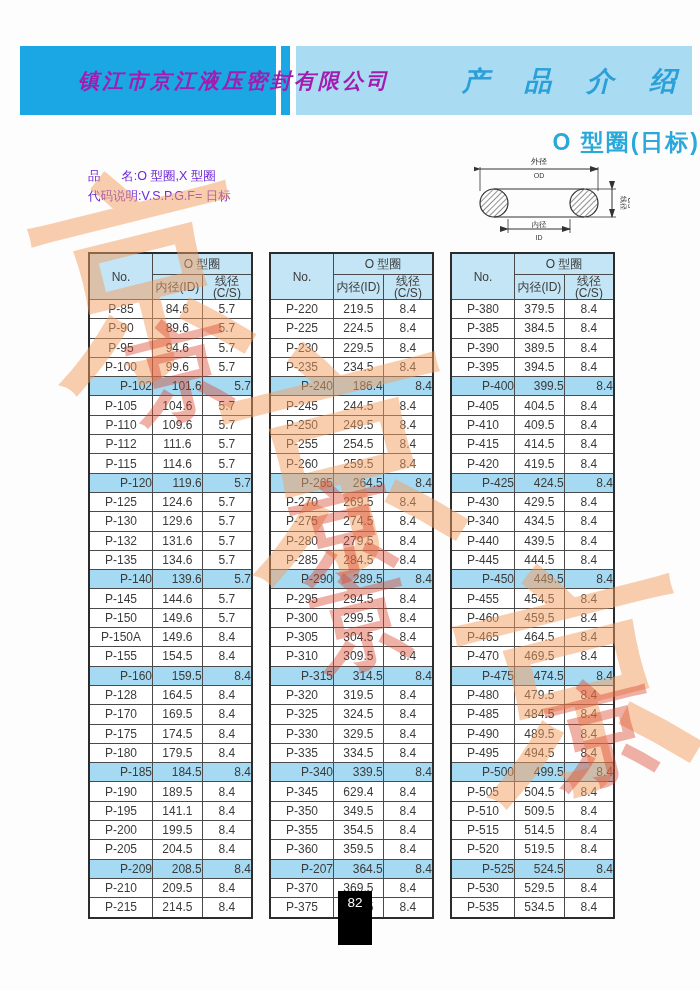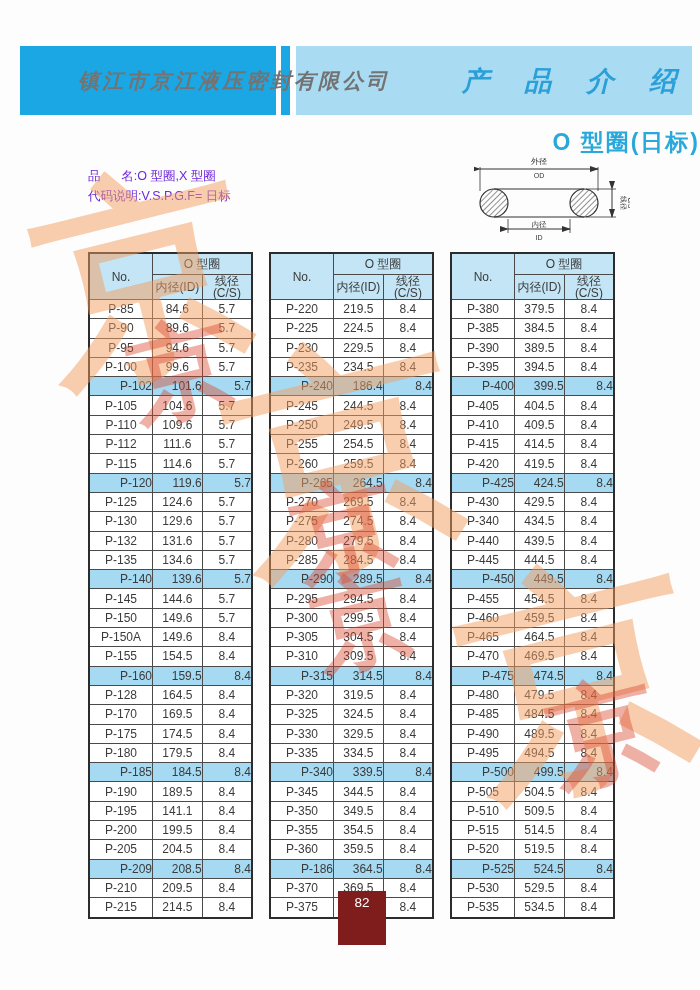--- a/index.html
+++ b/index.html
@@ -8,21 +8,21 @@
     background:#fdfdfd;overflow:hidden;
     font-family:"Liberation Sans",sans-serif;color:#333;
   }
   
   .band-dark{position:absolute;left:20px;top:46px;width:256px;height:69px;background:#1ba7e3;}
   .band-strip{position:absolute;left:281px;top:46px;width:9px;height:69px;background:#1ba7e3;}
   .band-light{position:absolute;left:296px;top:46px;width:396px;height:69px;background:#a9dbf3;}
   .company{
     position:absolute;left:78px;top:46px;height:69px;display:flex;align-items:center;
     font-family:"DejaVu Serif",serif;font-style:italic;font-weight:bold;
-    font-size:21px;letter-spacing:3px;color:#737373;white-space:nowrap;z-index:2;
+    font-size:21px;letter-spacing:3px;color:#a21caf;white-space:nowrap;z-index:2;
   }
   .section-title{
     position:absolute;left:462px;top:46px;height:69px;display:flex;align-items:center;
     font-family:"DejaVu Serif",serif;font-style:italic;font-weight:bold;
     font-size:27px;letter-spacing:13px;color:#2b9fd8;white-space:nowrap;z-index:2;
   }
   
   .page-title{
     position:absolute;left:0;top:127px;width:700px;text-align:right;
     font-size:23px;font-weight:bold;letter-spacing:2px;color:#2aa8da;
@@ -50,21 +50,21 @@
   
   .wm{position:absolute;left:0;top:0;width:700px;height:990px;pointer-events:none;z-index:5;}
   .wm span{
     position:absolute;font-family:"DejaVu Serif",serif;font-weight:bold;
     transform:rotate(-14deg);line-height:1;
   }
   .wm-o{color:rgba(244,158,96,0.50);}
   .wm-r{color:rgba(218,66,42,0.42);}
   
   .footer-badge{
-    position:absolute;left:338px;top:891px;width:48px;height:54px;background:#7f1d1d;
+    position:absolute;left:338px;top:891px;width:34px;height:54px;background:#000000;
   }
   .footer-badge span{display:block;text-align:center;margin-top:4px;color:#fff;font-size:13.5px;}
 </style>
 </head>
 <body>
 
 <div class="page">
 
   <div class="band-dark"></div>
   <div class="band-strip"></div>
@@ -422,40 +422,40 @@
           <td class="c-id">334.5</td>
           <td class="c-cs">8.4</td>
         </tr>
         <tr class="hl">
           <td class="c-no">P-340</td>
           <td class="c-id">339.5</td>
           <td class="c-cs">8.4</td>
         </tr>
         <tr>
           <td class="c-no">P-345</td>
-          <td class="c-id">344.5</td>
+          <td class="c-id">629.4</td>
           <td class="c-cs">8.4</td>
         </tr>
         <tr>
           <td class="c-no">P-350</td>
           <td class="c-id">349.5</td>
           <td class="c-cs">8.4</td>
         </tr>
         <tr>
           <td class="c-no">P-355</td>
           <td class="c-id">354.5</td>
           <td class="c-cs">8.4</td>
         </tr>
         <tr>
           <td class="c-no">P-360</td>
           <td class="c-id">359.5</td>
           <td class="c-cs">8.4</td>
         </tr>
         <tr class="hl">
-          <td class="c-no">P-186</td>
+          <td class="c-no">P-207</td>
           <td class="c-id">364.5</td>
           <td class="c-cs">8.4</td>
         </tr>
         <tr>
           <td class="c-no">P-370</td>
           <td class="c-id">369.5</td>
           <td class="c-cs">8.4</td>
         </tr>
         <tr>
           <td class="c-no">P-375</td>

